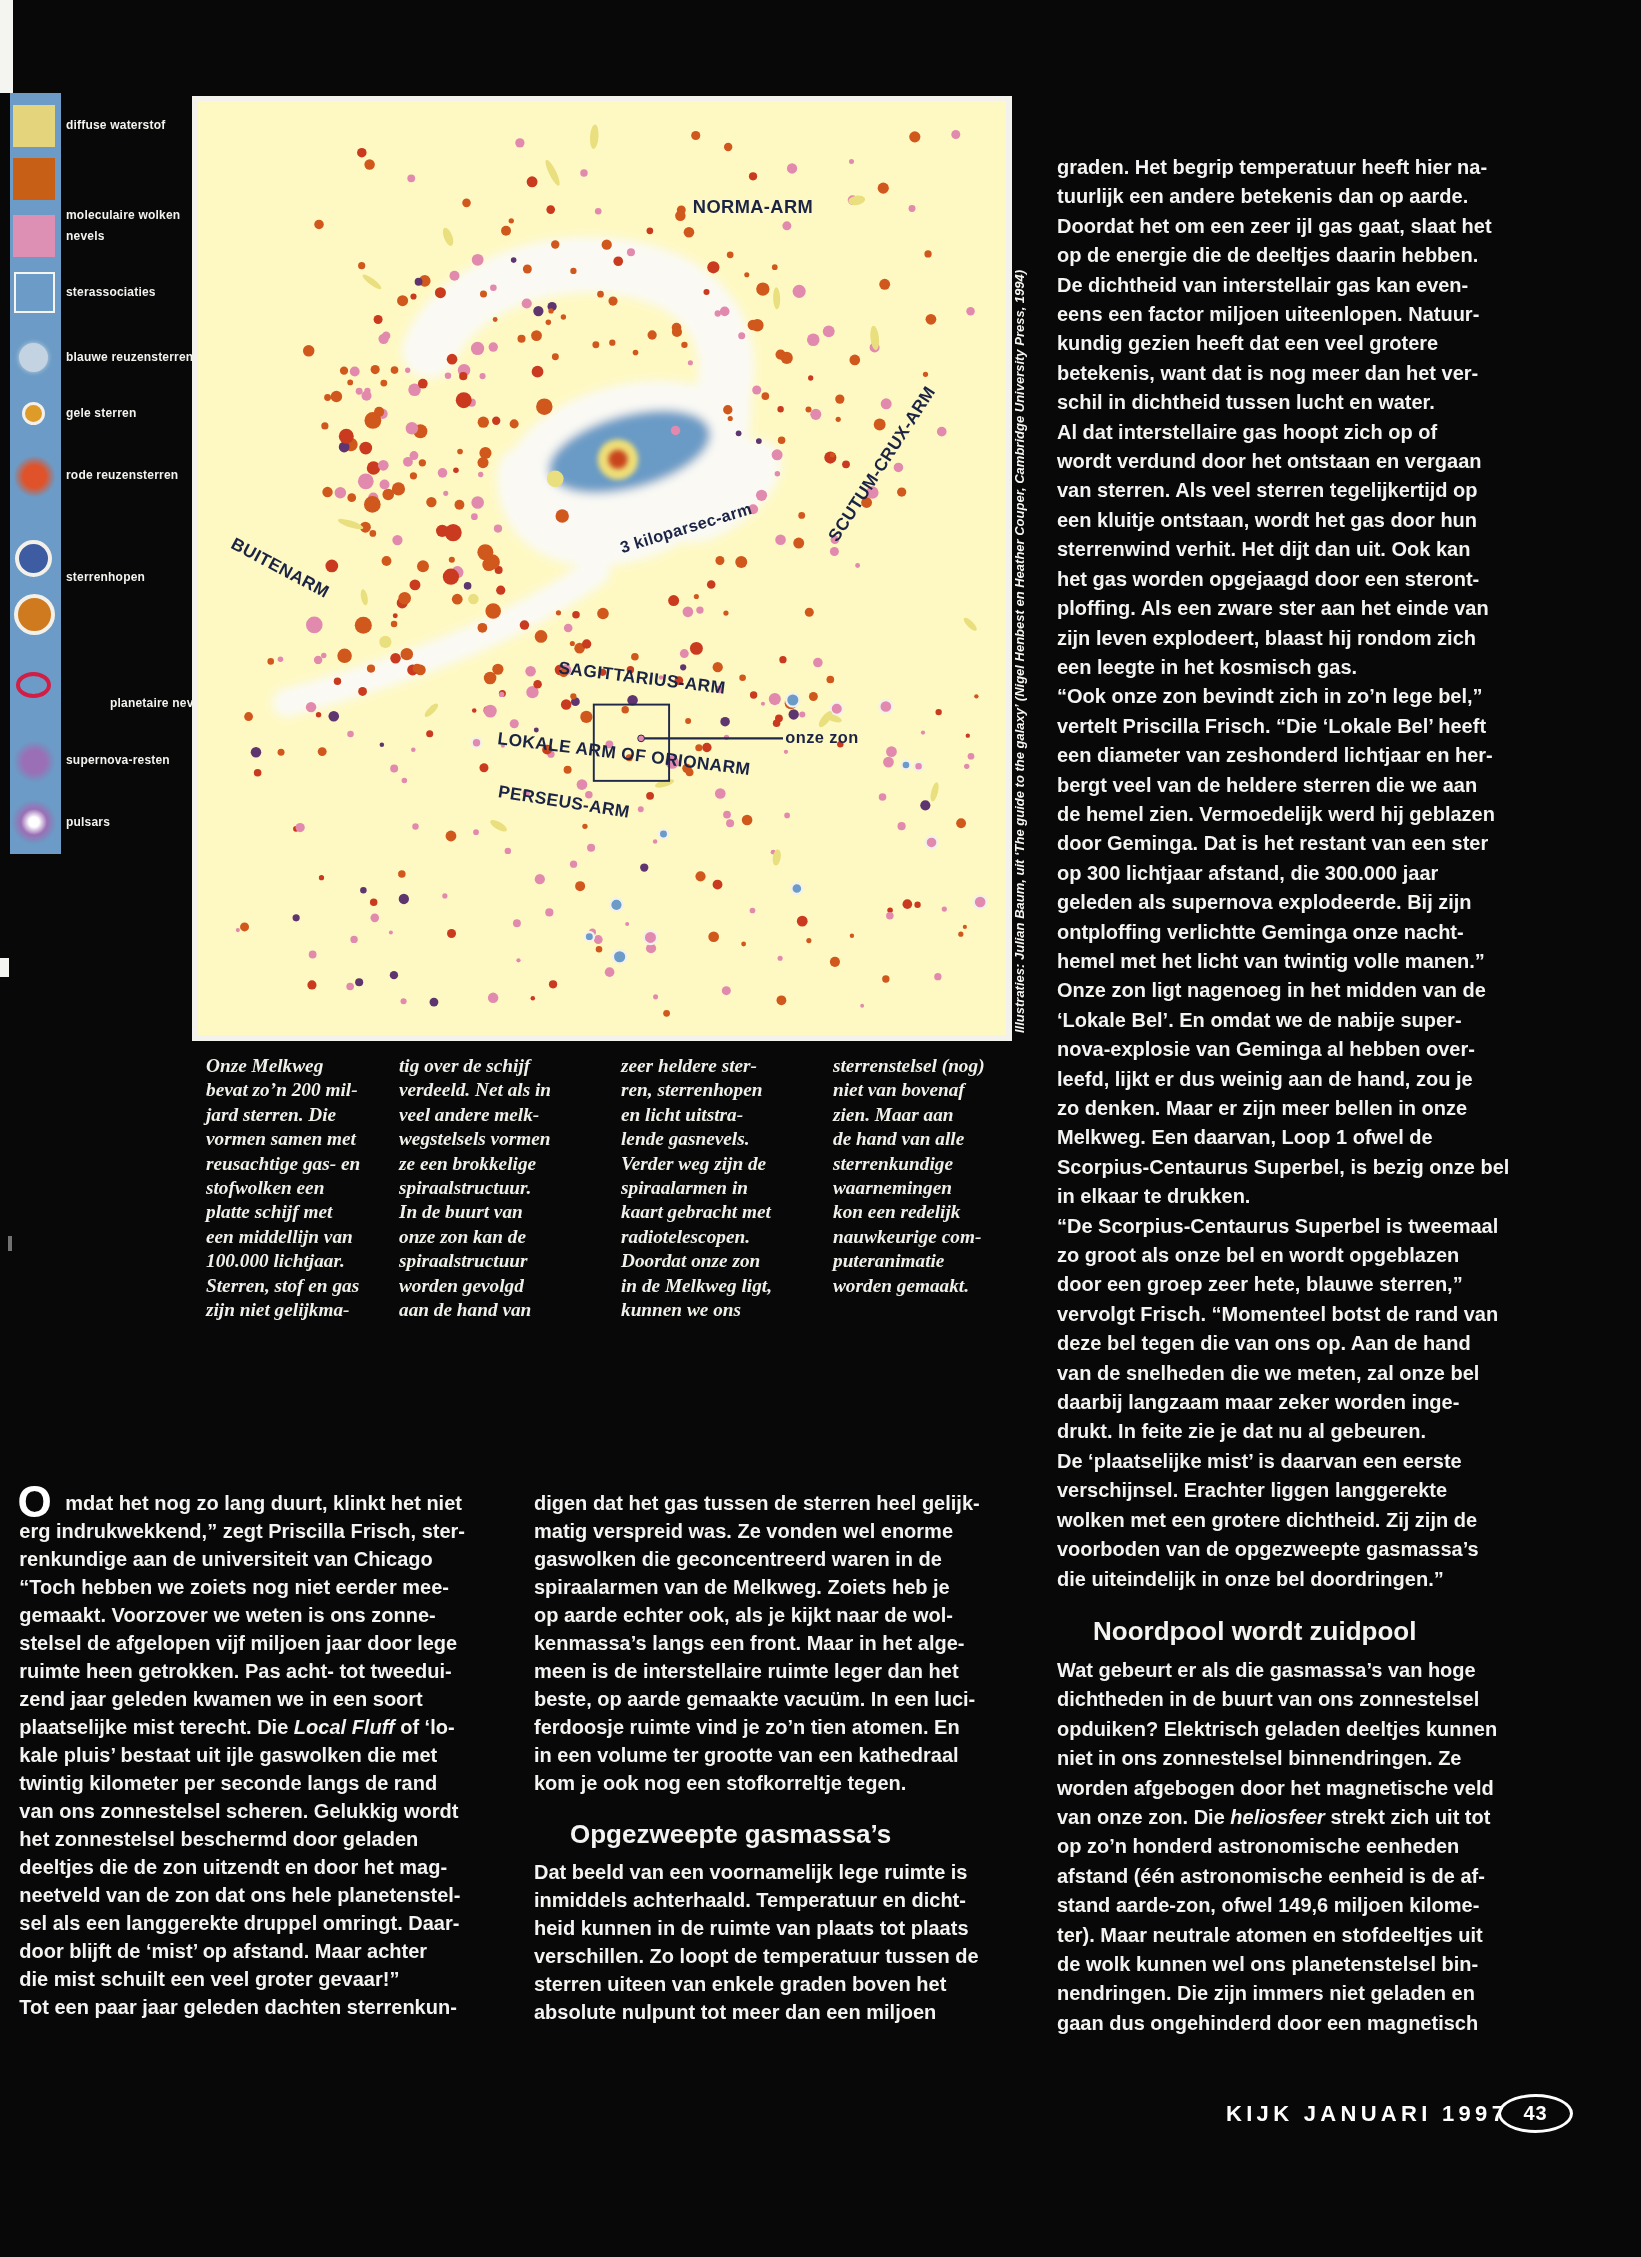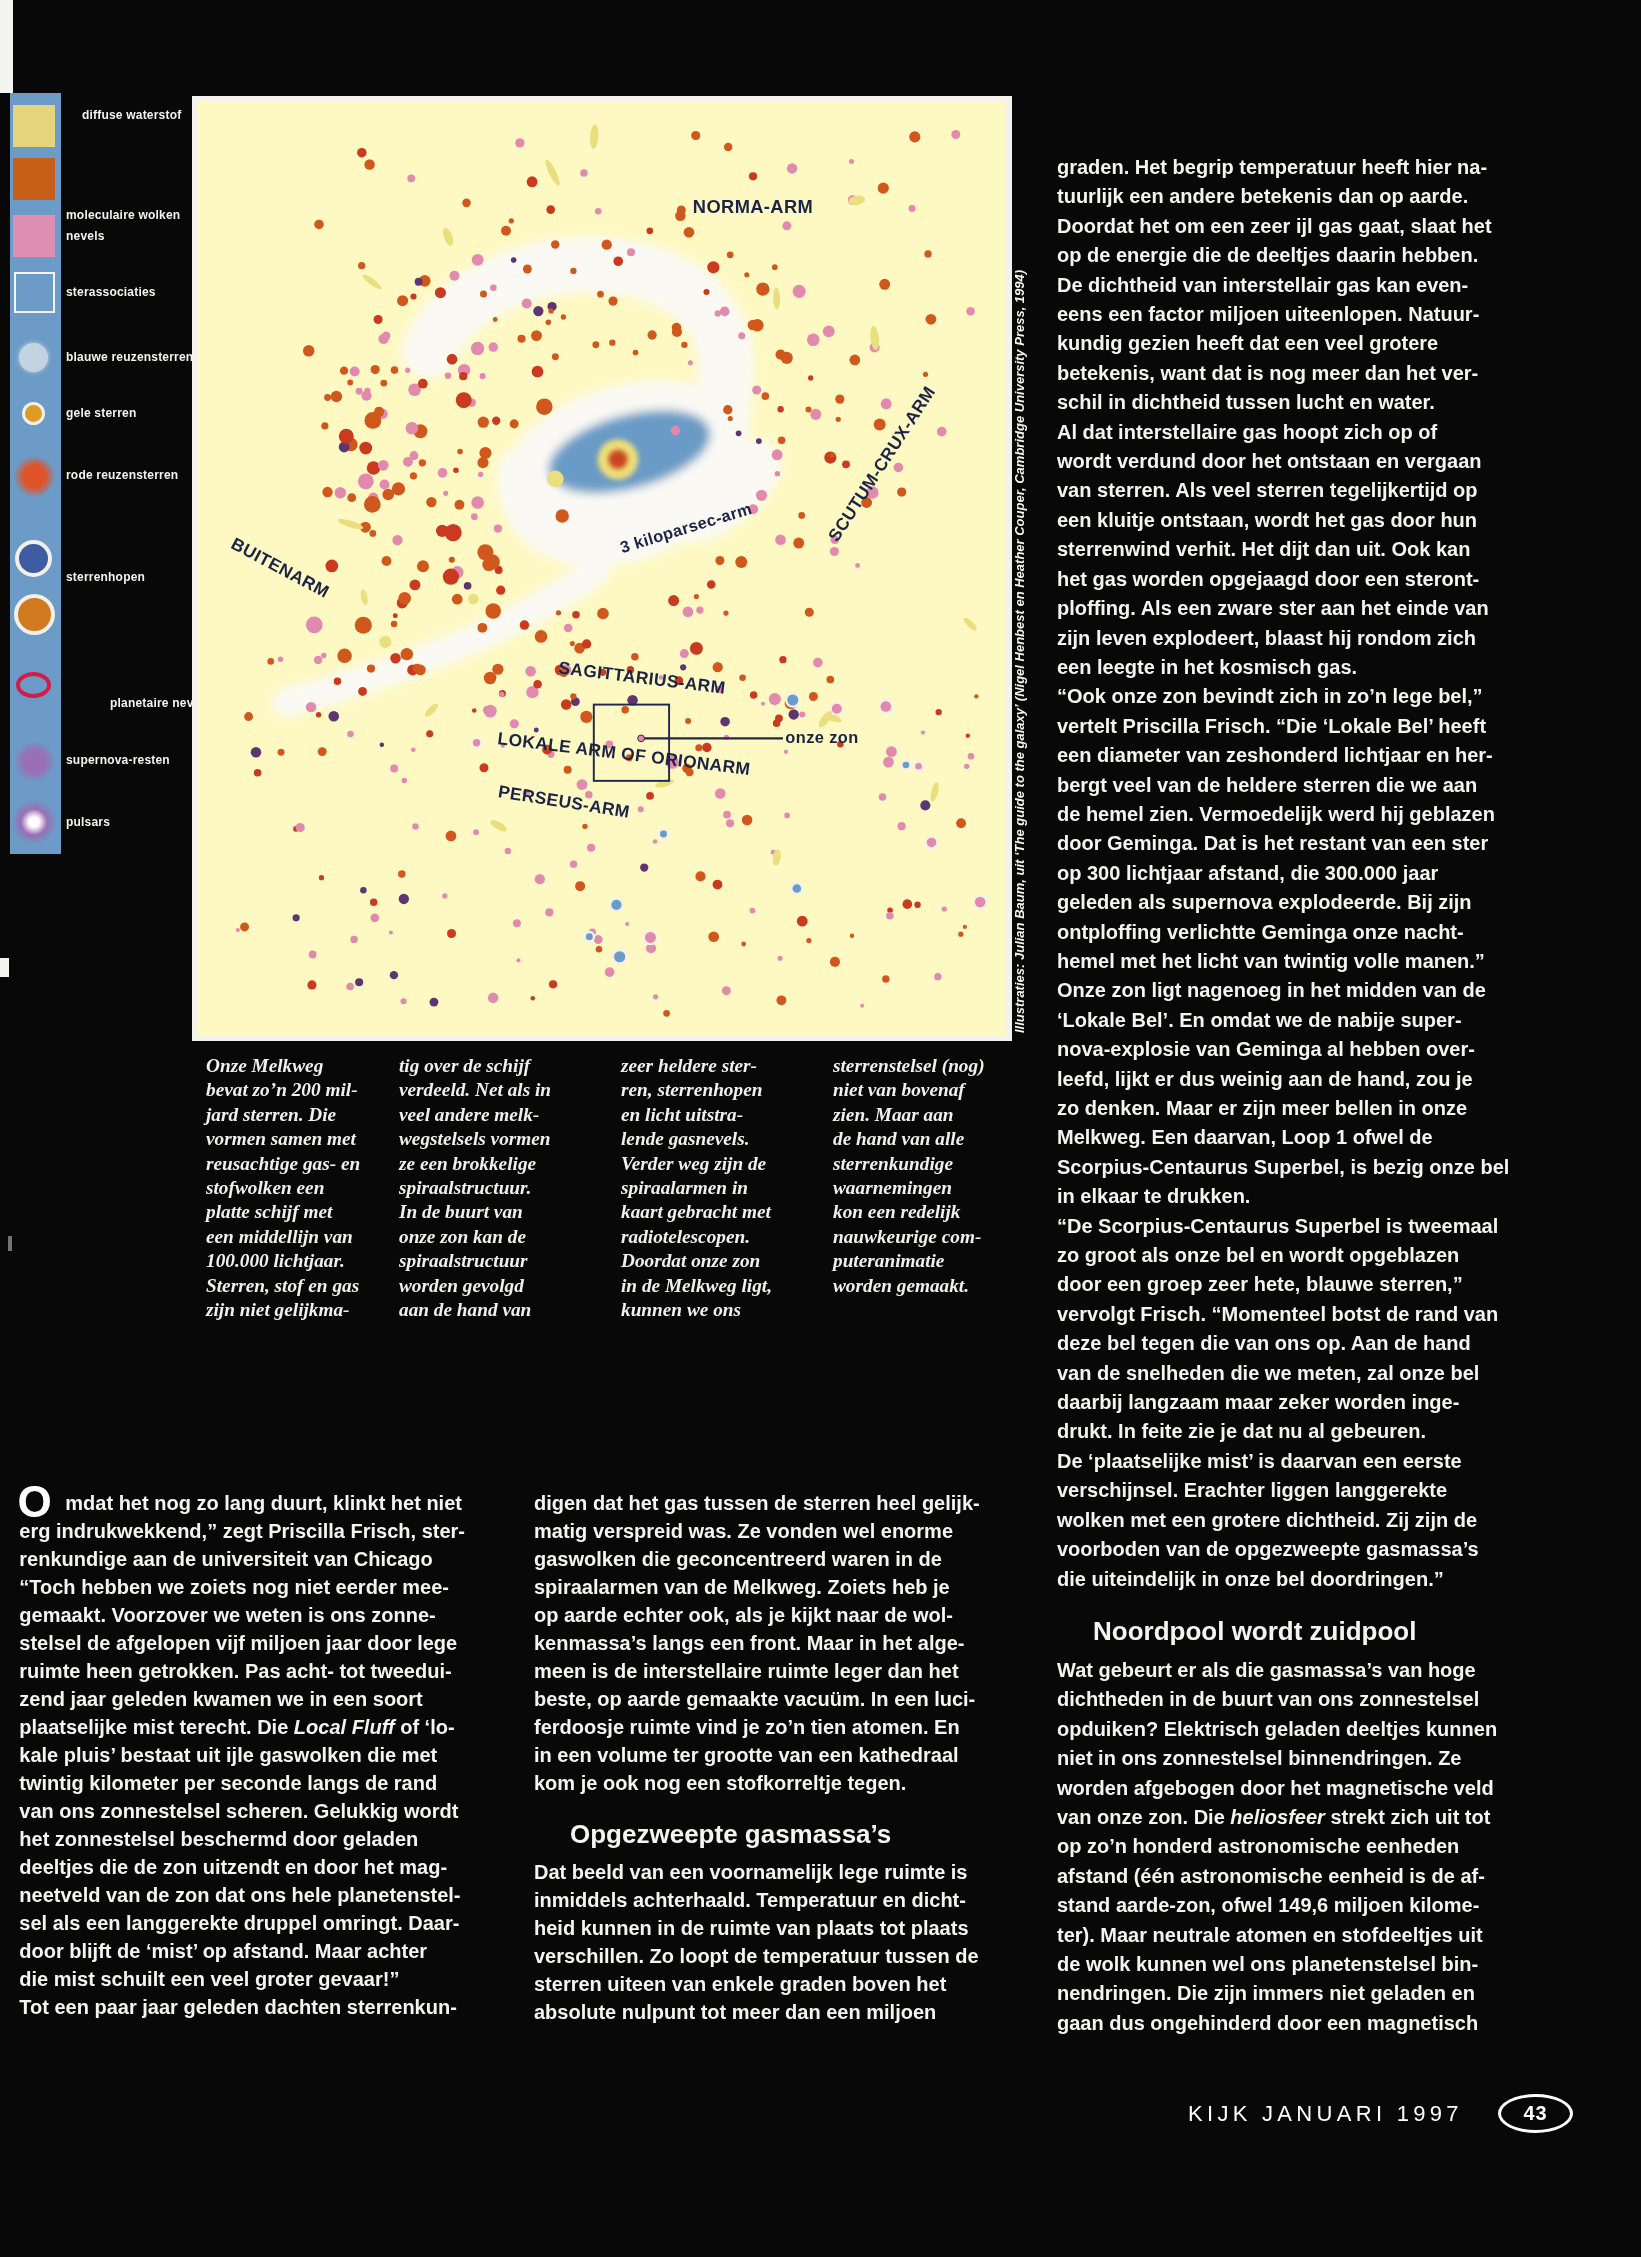--- a/index.html
+++ b/index.html
@@ -19,38 +19,38 @@
   .caption-col{position:absolute;color:#f1f1ec;font-family:"Liberation Serif",serif;font-style:italic;
                font-weight:700;font-size:19.3px;line-height:24.4px;}
   
   .body-col{position:absolute;color:#f4f4f2;font-weight:700;font-size:20px;line-height:28px;}
   .right-col{line-height:29.4px;}
   .tl{white-space:nowrap;}
   .indent-first .tl:first-child{margin-left:46px;}
   .subhead{font-size:26px;font-weight:800;padding-left:36px;margin-top:23px;margin-bottom:9.7px;white-space:nowrap;}
   .dropcap{position:absolute;left:17.4px;top:1480px;font-size:44px;font-weight:800;color:#ffffff;line-height:1;}
   
-  .footer-text{position:absolute;left:1188px;top:2101px;font-size:22px;font-weight:400;letter-spacing:4.3px;color:#fff;white-space:nowrap;}
+  .footer-text{position:absolute;left:1226px;top:2101px;font-size:22px;font-weight:700;letter-spacing:4.3px;color:#fff;white-space:nowrap;}
   .page-badge{position:absolute;left:1498px;top:2094px;width:75px;height:39px;border:3.4px solid #fff;border-radius:50%;
               display:flex;align-items:center;justify-content:center;font-size:20px;font-weight:800;letter-spacing:1px;color:#fff;box-sizing:border-box;}
   .artifact{position:absolute;background:#f4f4f0;}
 </style>
 </head>
 <body>
 
 <div class="page">
 
   <div class="artifact" style="left:0;top:0;width:12.6px;height:93px;"></div>
   <div class="artifact" style="left:0;top:958px;width:8.7px;height:19.3px;"></div>
   <div class="artifact" style="left:7.7px;top:1236px;width:4.8px;height:15.4px;opacity:.45;"></div>
 
   <div class="legend-strip"></div>
   <div id="legend">
       <div style="position: absolute; left: 12.6px; top: 105px; width: 42px; height: 42px; background: rgb(228, 212, 124);"></div>
-      <div class="legend-label" style="position: absolute; left: 66px; top: 108px; margin-left: 16px;">diffuse waterstof</div>
+      <div class="legend-label" style="position: absolute; left: 66px; top: 118px;">diffuse waterstof</div>
       <div style="position: absolute; left: 12.6px; top: 158px; width: 42px; height: 42px; background: rgb(199, 95, 23);"></div>
       <div class="legend-label" style="position: absolute; left: 66px; top: 172px; margin-top: 36px;">moleculaire wolken</div>
       <div style="position: absolute; left: 12.6px; top: 215px; width: 42px; height: 42px; background: rgb(221, 143, 180);"></div>
       <div class="legend-label" style="position: absolute; left: 66px; top: 229px;">nevels</div>
       <div style="position: absolute; left: 13.5px; top: 272px; width: 41px; height: 41px; border: 2.4px solid rgb(245, 244, 238); box-sizing: border-box;"></div>
       <div class="legend-label" style="position: absolute; left: 66px; top: 285px;">sterassociaties</div>
       <div style="position: absolute; left: 19.3px; top: 343px; width: 29px; height: 29px; border-radius: 50%; background: rgb(195, 211, 225); box-shadow: rgb(195, 211, 225) 0px 0px 5.8px;"></div>
       <div class="legend-label" style="position: absolute; left: 66px; top: 350px;">blauwe reuzensterren</div>
       <div style="position: absolute; left: 22px; top: 402px; width: 23px; height: 23px; border: 3.9px solid rgb(242, 240, 232); border-radius: 50%; background: rgb(222, 155, 40); box-sizing: border-box;"></div>
       <div class="legend-label" style="position: absolute; left: 66px; top: 406px;">gele sterren</div>

